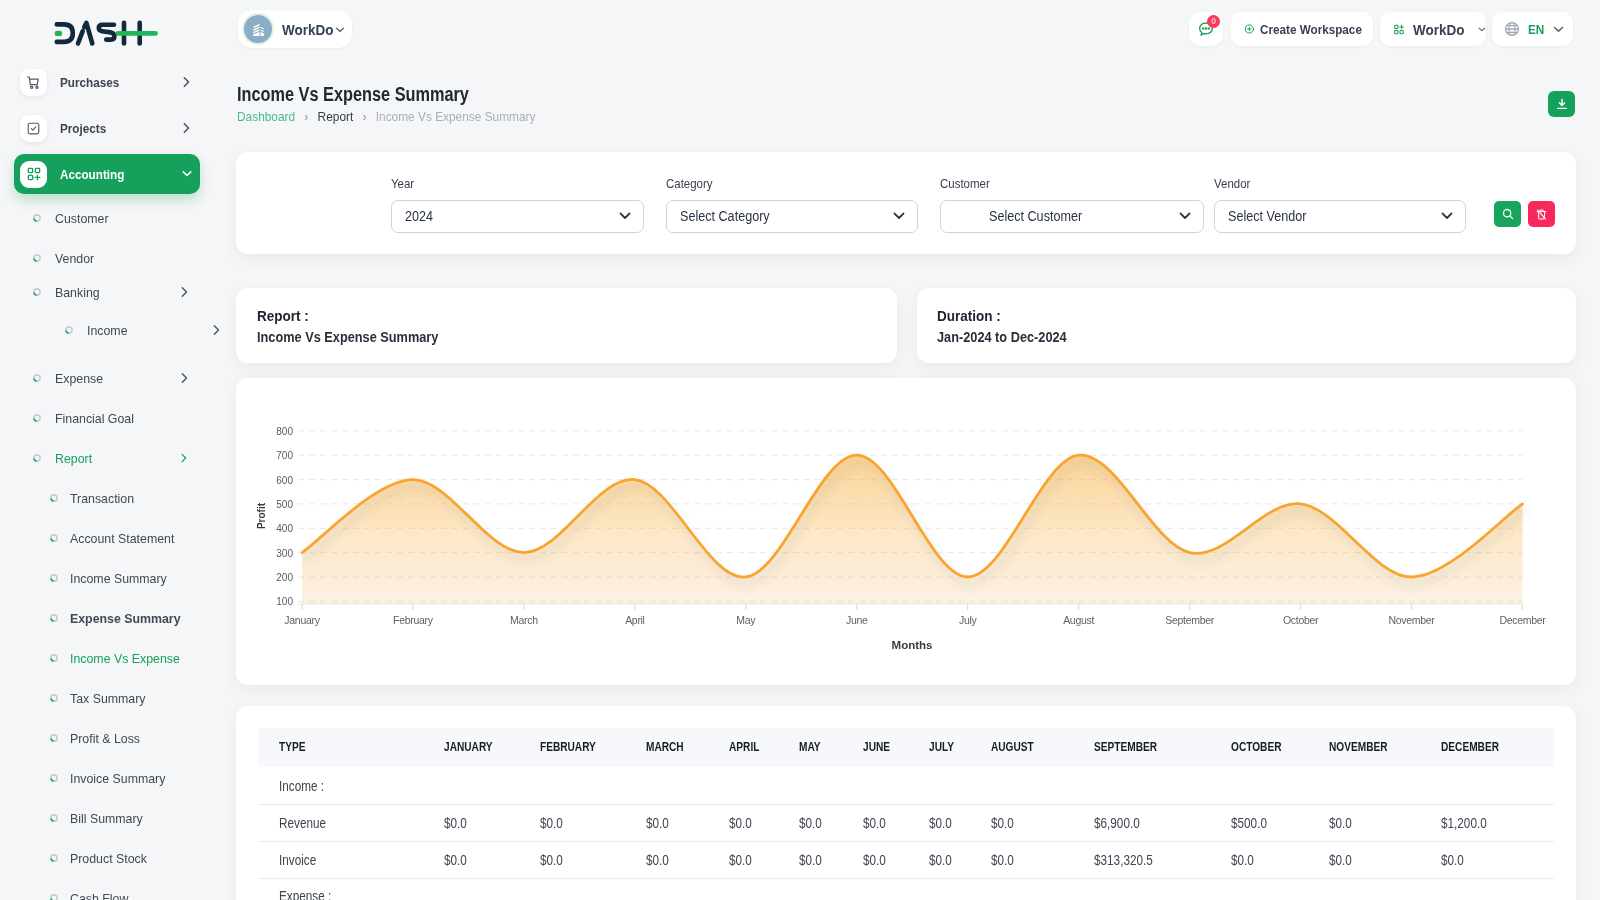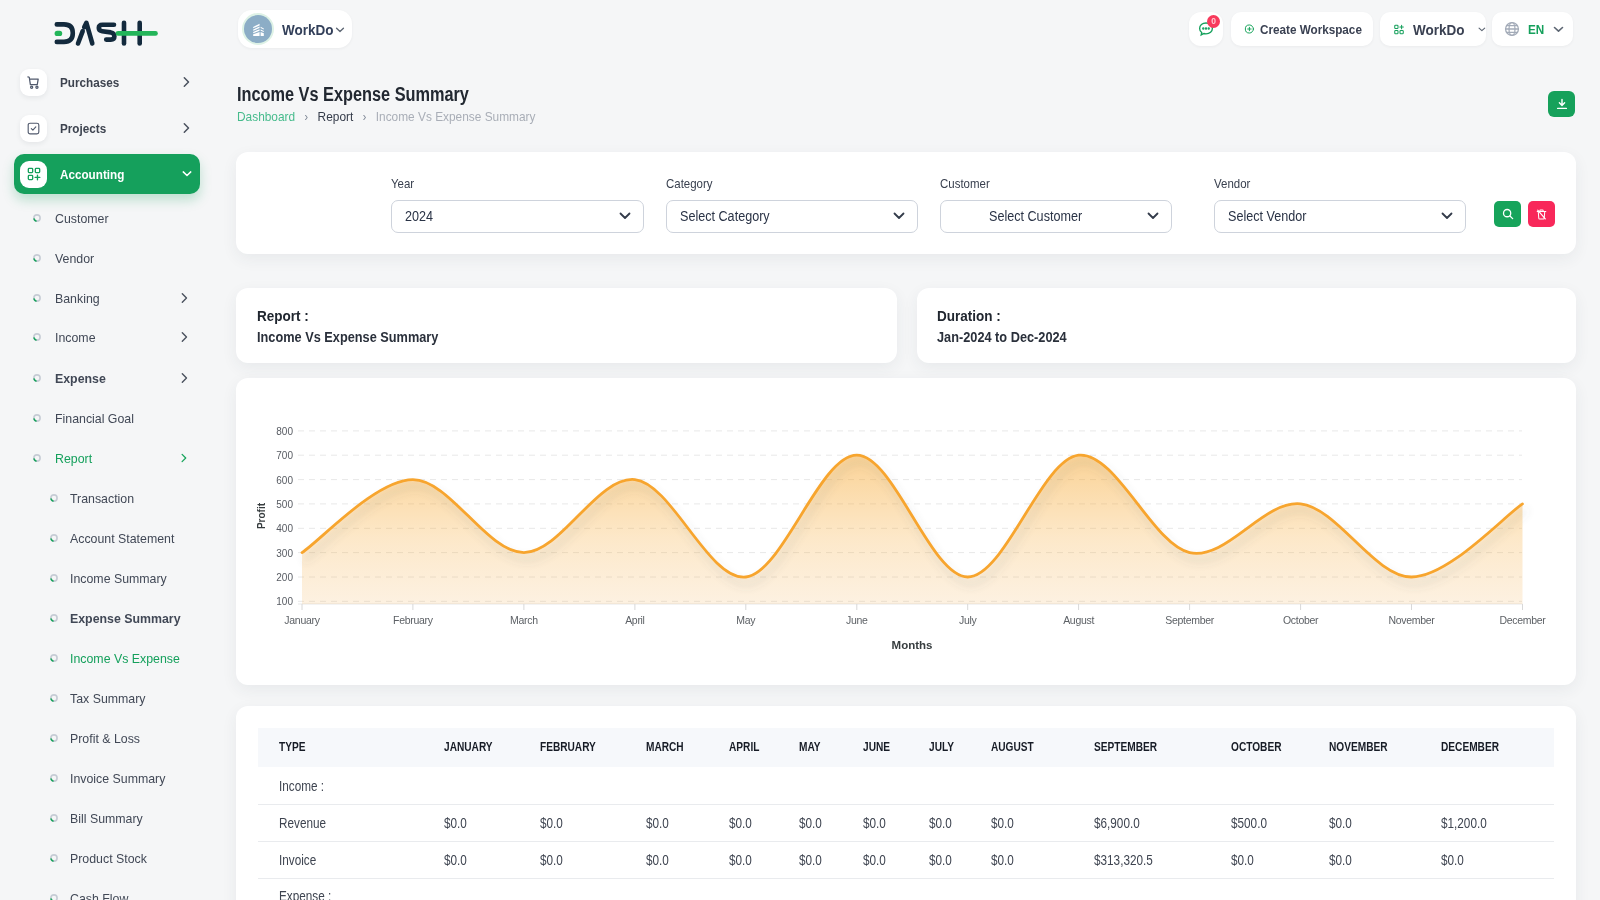--- a/index.html
+++ b/index.html
@@ -85,41 +85,41 @@
       </svg></span>
   <span class="lbl">Customer</span>
 </div>
 <div class="smi" style="top:238px;">
   <span class="dot"><svg width="8" height="8" viewBox="0 0 8 8">
         <circle cx="4" cy="4" r="3.1" fill="none" stroke="#c6ccd5" stroke-width="1.6"></circle>
         <path d="M1.3,5.6 A3.1,3.1 0 0 1 1.15,2.9" fill="none" stroke="#17a45b" stroke-width="1.6" stroke-linecap="round" transform="rotate(-40 4 4)"></path>
       </svg></span>
   <span class="lbl">Vendor</span>
 </div>
-<div class="smi" style="top:278px;">
+<div class="smi" style="top:272px;">
   <span class="dot"><svg width="8" height="8" viewBox="0 0 8 8">
         <circle cx="4" cy="4" r="3.1" fill="none" stroke="#c6ccd5" stroke-width="1.6"></circle>
         <path d="M1.3,5.6 A3.1,3.1 0 0 1 1.15,2.9" fill="none" stroke="#17a45b" stroke-width="1.6" stroke-linecap="round" transform="rotate(-40 4 4)"></path>
       </svg></span>
   <span class="lbl">Banking</span>
   <svg class="chev" style="right:24px;" width="7" height="11" viewBox="0 0 7 11">
       <path d="M1.3,1.3 L5.5,5.5 L1.3,9.7" stroke="#4a515e" stroke-width="1.4" fill="none" stroke-linecap="round" stroke-linejoin="round"></path>
     </svg>
 </div>
-<div class="smi" style="top:317px;">
+<div class="smi" style="top:310px;margin-left:32px;">
   <span class="dot"><svg width="8" height="8" viewBox="0 0 8 8">
         <circle cx="4" cy="4" r="3.1" fill="none" stroke="#c6ccd5" stroke-width="1.6"></circle>
         <path d="M1.3,5.6 A3.1,3.1 0 0 1 1.15,2.9" fill="none" stroke="#17a45b" stroke-width="1.6" stroke-linecap="round" transform="rotate(-40 4 4)"></path>
       </svg></span>
   <span class="lbl">Income</span>
   <svg class="chev" style="right:24px;" width="7" height="11" viewBox="0 0 7 11">
       <path d="M1.3,1.3 L5.5,5.5 L1.3,9.7" stroke="#4a515e" stroke-width="1.4" fill="none" stroke-linecap="round" stroke-linejoin="round"></path>
     </svg>
 </div>
-<div class="smi" style="top:358px;font-weight:bold;">
+<div class="smi" style="top:358px;">
   <span class="dot"><svg width="8" height="8" viewBox="0 0 8 8">
         <circle cx="4" cy="4" r="3.1" fill="none" stroke="#c6ccd5" stroke-width="1.6"></circle>
         <path d="M1.3,5.6 A3.1,3.1 0 0 1 1.15,2.9" fill="none" stroke="#17a45b" stroke-width="1.6" stroke-linecap="round" transform="rotate(-40 4 4)"></path>
       </svg></span>
   <span class="lbl">Expense</span>
   <svg class="chev" style="right:24px;" width="7" height="11" viewBox="0 0 7 11">
       <path d="M1.3,1.3 L5.5,5.5 L1.3,9.7" stroke="#4a515e" stroke-width="1.4" fill="none" stroke-linecap="round" stroke-linejoin="round"></path>
     </svg>
 </div>
 <div class="smi" style="top:398px;">
@@ -312,21 +312,21 @@
 <div class="flabel" style="left:391px; top:176px;">Year</div>
 <div class="flabel" style="left:666px; top:176px;">Category</div>
 <div class="flabel" style="left:940px; top:176px;">Customer</div>
 <div class="flabel" style="left:1214px; top:176px;">Vendor</div>
 <div class="fselect" style="left:391px; top:200px; width:253px;"><span style="display:inline-block; transform:scaleX(0.9); transform-origin:left center;">2024</span><svg width="12" height="8" viewBox="0 0 12 8">
       <path d="M1.5,1.5 L6,6 L10.5,1.5" stroke="#333b4a" stroke-width="1.8" fill="none" stroke-linecap="round" stroke-linejoin="round"></path>
     </svg></div>
 <div class="fselect" style="left:666px; top:200px; width:252px;"><span style="display:inline-block; transform:scaleX(0.9); transform-origin:left center;">Select Category</span><svg width="12" height="8" viewBox="0 0 12 8">
       <path d="M1.5,1.5 L6,6 L10.5,1.5" stroke="#333b4a" stroke-width="1.8" fill="none" stroke-linecap="round" stroke-linejoin="round"></path>
     </svg></div>
-<div class="fselect" style="left:940px; top:200px; width:232px;padding-left:48px;"><span style="display:inline-block; transform:scaleX(0.9); transform-origin:left center;">Select Customer</span><svg width="12" height="8" viewBox="0 0 12 8">
+<div class="fselect" style="left:940px; top:200px; width:264px;padding-left:48px;"><span style="display:inline-block; transform:scaleX(0.9); transform-origin:left center;">Select Customer</span><svg width="12" height="8" viewBox="0 0 12 8">
       <path d="M1.5,1.5 L6,6 L10.5,1.5" stroke="#333b4a" stroke-width="1.8" fill="none" stroke-linecap="round" stroke-linejoin="round"></path>
     </svg></div>
 <div class="fselect" style="left:1214px; top:200px; width:252px;"><span style="display:inline-block; transform:scaleX(0.9); transform-origin:left center;">Select Vendor</span><svg width="12" height="8" viewBox="0 0 12 8">
       <path d="M1.5,1.5 L6,6 L10.5,1.5" stroke="#333b4a" stroke-width="1.8" fill="none" stroke-linecap="round" stroke-linejoin="round"></path>
     </svg></div>
 <div class="abs" style="left:1494px; top:201px; width:27px; height:26px; background:#17a45b; border-radius:5px; display:flex; align-items:center; justify-content:center;">
   <svg width="14" height="14" viewBox="0 0 24 24" fill="none" stroke="#fff" stroke-width="2.2" stroke-linecap="round">
       <circle cx="10.5" cy="10.5" r="6.2"></circle>
       <path d="M15.3 15.3 L20 20"></path>
     </svg>

